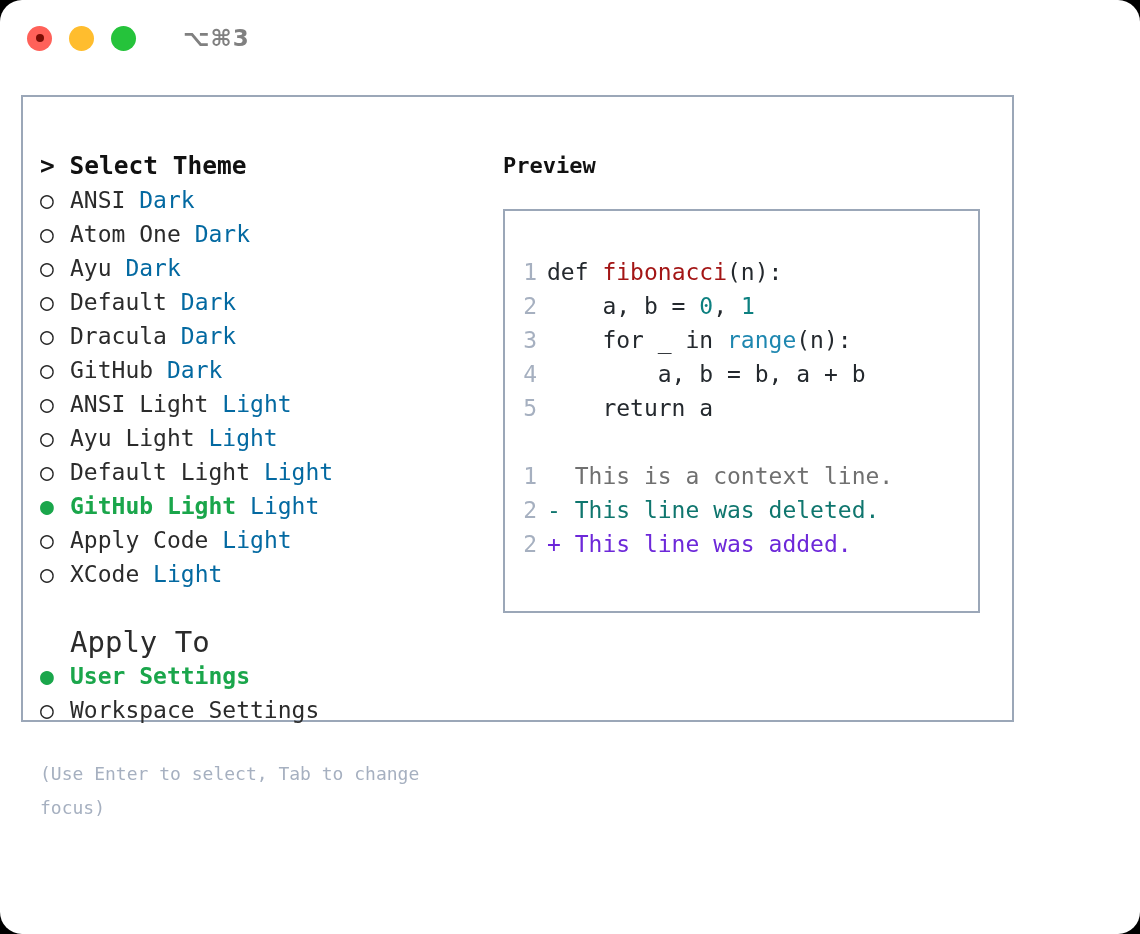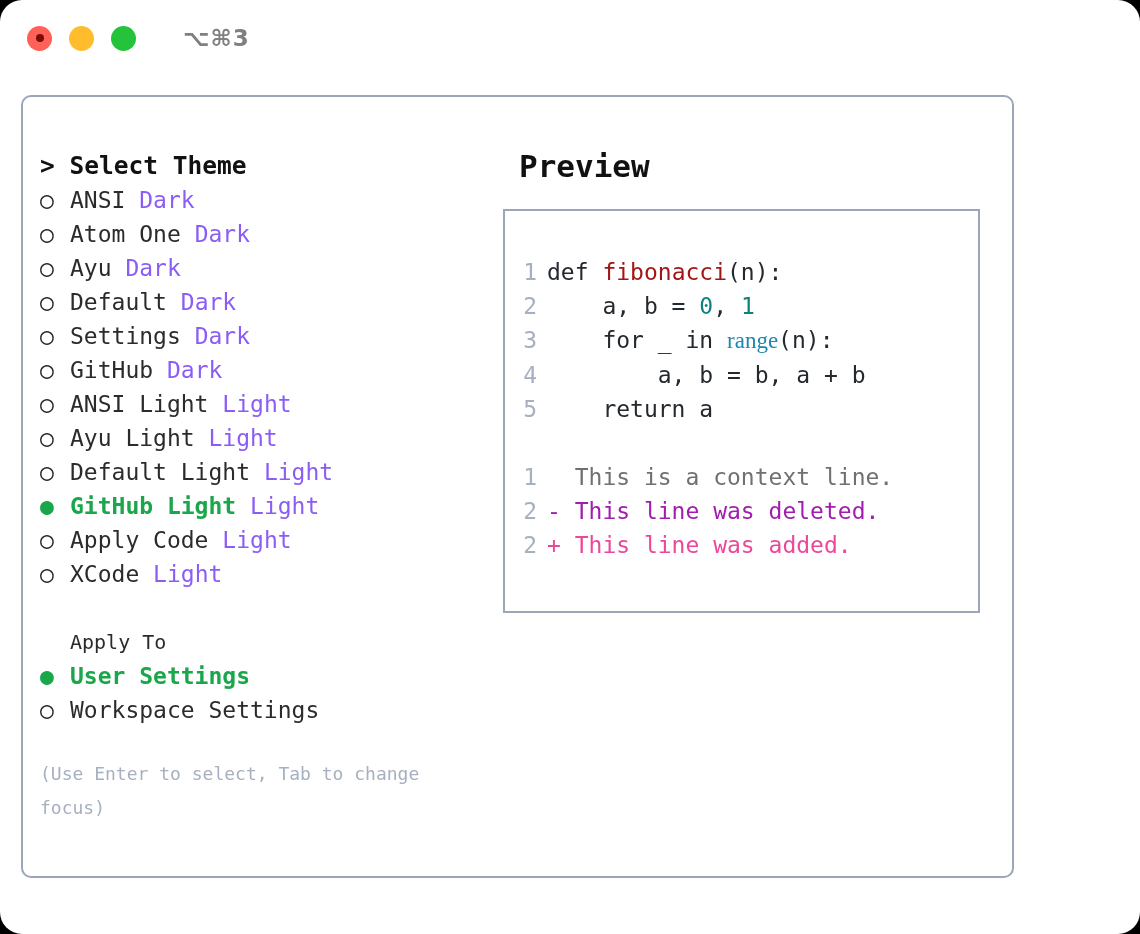--- a/index.html
+++ b/index.html
@@ -68,23 +68,23 @@
     color: #808080;
     letter-spacing: 1px;
   }
 
   
   .panel {
     position: absolute;
     left: 21px;
     top: 95px;
     width: 993px;
-    height: 783px;
+    height: 627px;
     border: 2px solid #9ba7b8;
-    border-radius: 10px;
+    border-radius: 0;
     box-sizing: border-box;
     background: #ffffff;
   }
 
   .panel-inner {
     position: absolute;
     left: 0; top: 0;
     width: 100%;
     height: 100%;
     display: flex;
@@ -124,50 +124,50 @@
     flex: none;
     display: inline-block;
     font-size: 23px;
     line-height: 34px;
   }
   .marker.off { color: #2b2b2b; }
   .marker.on  { color: #1aa64b; }
 
   .opt-label   { color: #2b2b2b; text-align: center; }
   .opt-label.selected { color: #1aa64b; font-weight: bold; }
-  .opt-suffix  { color: #8b5cf6; }
+  .opt-suffix  { color: #0369a1; }
 
   .spacer-row { height: 34px; }
 
   .apply-title {
     padding-left: 30px;
     font-family: "DejaVu Sans Mono", monospace;
-    font-size: 20px;
+    font-size: 29px;
     color: #2b2b2b;
     line-height: 34px;
     white-space: pre;
   }
 
   .hint {
     margin-top: 30px;
     font-family: "DejaVu Sans Mono", monospace;
     font-size: 18px;
     color: #a6b0c0;
     line-height: 34px;
     width: 400px;
   }
 
   
   .preview-title {
     font-family: "DejaVu Sans Mono", monospace;
-    font-size: 31px;
+    font-size: 22px;
     font-weight: 700;
     color: #111111;
     line-height: 34px;
-    margin-left: 16px;
+    margin-left: 0;
     white-space: pre;
   }
 
   .preview-box {
     margin-top: 26px;
     width: 477px;
     height: 404px;
     border: 2px solid #9ba7b8;
     box-sizing: border-box;
     background: #ffffff;
@@ -186,26 +186,26 @@
     flex: none;
     text-align: right;
     color: #a6b0c0;
     padding-right: 10px;
     box-sizing: border-box;
   }
   .codetext { color: #24292e; text-align: right; }
 
   .tok-func { color: #a31515; text-align: right; }
   .tok-num  { color: #0d8080; }
-  .tok-call { color: #1e87b0; font-family: Liberation Serif, serif; }
+  .tok-call { color: #1e87b0; }
 
   .diff-gap { height: 34px; }
   .diff-ctx { color: #707070; }
-  .diff-del { color: #a21caf; }
-  .diff-add { color: #ec4899; }
+  .diff-del { color: #0f766e; }
+  .diff-add { color: #6d28d9; }
 </style>
 </head>
 <body>
 
 <div class="window">
 
   <div class="titlebar">
     <div class="dots">
       <span class="dot red"></span>
       <span class="dot yellow"></span>
@@ -219,21 +219,21 @@
 
       <div class="col-left">
 
         <div class="section-title">&gt; Select Theme</div>
 
         <div id="theme-list">
             <div class="opt-row"><span class="marker off">○</span><span class="opt-label">ANSI</span><span class="opt-label"> </span><span class="opt-suffix">Dark</span></div>
             <div class="opt-row"><span class="marker off">○</span><span class="opt-label">Atom One</span><span class="opt-label"> </span><span class="opt-suffix">Dark</span></div>
             <div class="opt-row"><span class="marker off">○</span><span class="opt-label">Ayu</span><span class="opt-label"> </span><span class="opt-suffix">Dark</span></div>
             <div class="opt-row"><span class="marker off">○</span><span class="opt-label">Default</span><span class="opt-label"> </span><span class="opt-suffix">Dark</span></div>
-            <div class="opt-row"><span class="marker off">○</span><span class="opt-label">Settings</span><span class="opt-label"> </span><span class="opt-suffix">Dark</span></div>
+            <div class="opt-row"><span class="marker off">○</span><span class="opt-label">Dracula</span><span class="opt-label"> </span><span class="opt-suffix">Dark</span></div>
             <div class="opt-row"><span class="marker off">○</span><span class="opt-label">GitHub</span><span class="opt-label"> </span><span class="opt-suffix">Dark</span></div>
             <div class="opt-row"><span class="marker off">○</span><span class="opt-label">ANSI Light</span><span class="opt-label"> </span><span class="opt-suffix">Light</span></div>
             <div class="opt-row"><span class="marker off">○</span><span class="opt-label">Ayu Light</span><span class="opt-label"> </span><span class="opt-suffix">Light</span></div>
             <div class="opt-row"><span class="marker off">○</span><span class="opt-label">Default Light</span><span class="opt-label"> </span><span class="opt-suffix">Light</span></div>
             <div class="opt-row"><span class="marker on">●</span><span class="opt-label selected">GitHub Light</span><span class="opt-label"> </span><span class="opt-suffix">Light</span></div>
             <div class="opt-row"><span class="marker off">○</span><span class="opt-label">Apply Code</span><span class="opt-label"> </span><span class="opt-suffix">Light</span></div>
             <div class="opt-row"><span class="marker off">○</span><span class="opt-label">XCode</span><span class="opt-label"> </span><span class="opt-suffix">Light</span></div>
           </div>
 
         <div class="spacer-row"></div>

